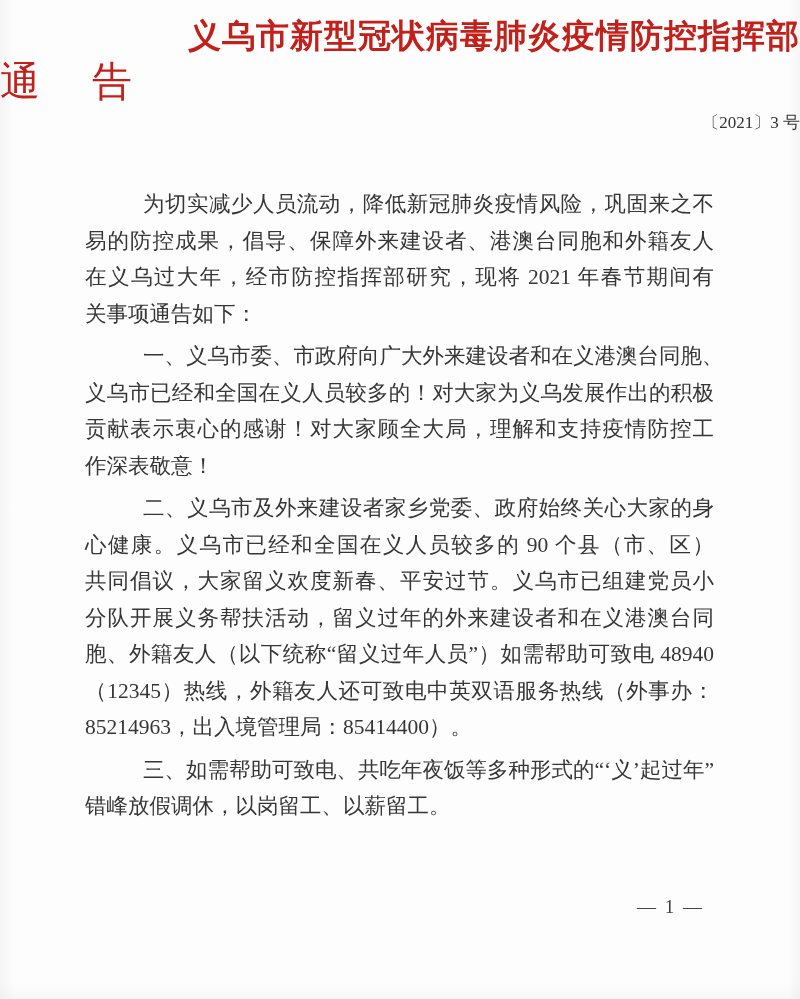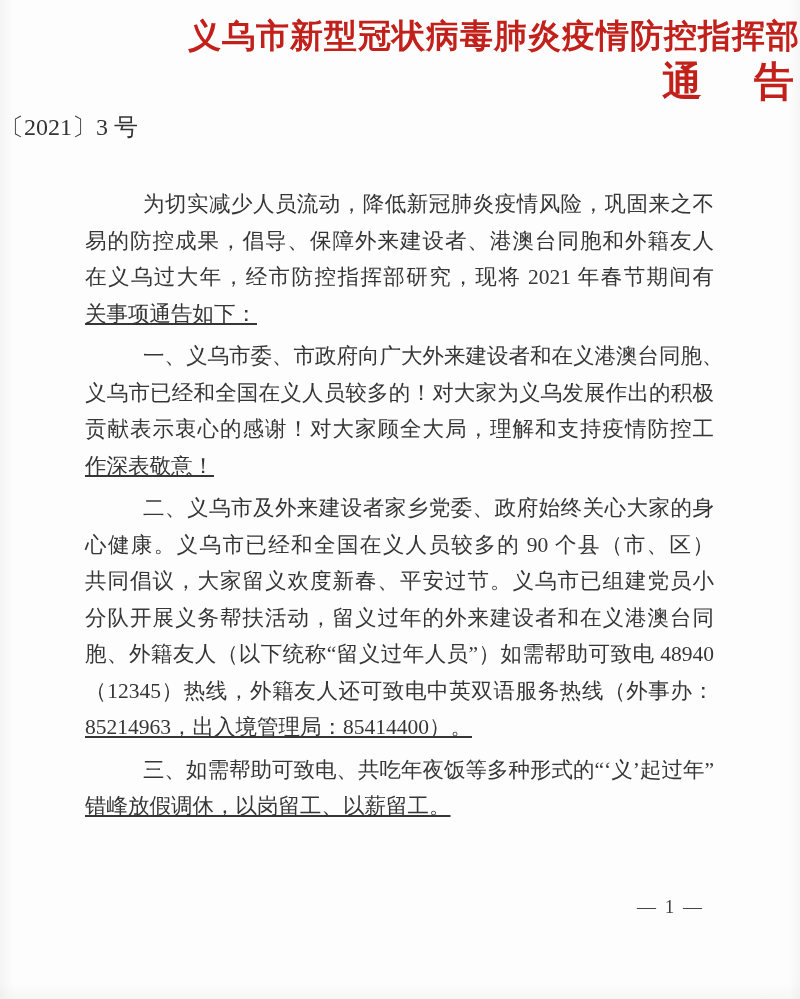--- a/index.html
+++ b/index.html
@@ -29,33 +29,33 @@
     font-weight: bold;
     letter-spacing: 1px;
     color: #c2201a;
     white-space: nowrap;
   }
   .doc-type {
     position: absolute;
     top: 54px;
     left: 0;
     right: 0;
-    text-align: right;
+    text-align: left;
     font-size: 40px;
-    font-weight: bold;
+    font-weight: normal;
     letter-spacing: 6px;
     color: #c2201a;
   }
   .doc-number {
     position: absolute;
     top: 111px;
     left: 0;
     right: 0;
-    text-align: left;
-    font-size: 24px;
+    text-align: right;
+    font-size: 17px;
     color: #333333;
   }
   .doc-body {
     position: absolute;
     top: 186px;
     left: 85px;
     width: 633px;
     font-size: 21.5px;
     color: #363636;
   }
@@ -69,21 +69,20 @@
     text-align: justify;
     text-align-last: justify;
     white-space: nowrap;
   }
   .text-line.first {
     text-indent: 58px;
   }
   .text-line.last {
     text-align: left;
     text-align-last: left;
-    text-decoration: underline;
   }
   .page-number {
     position: absolute;
     top: 896px;
     right: 96px;
     font-size: 19px;
     letter-spacing: 2px;
     color: #3d3d3d;
   }
 </style>

